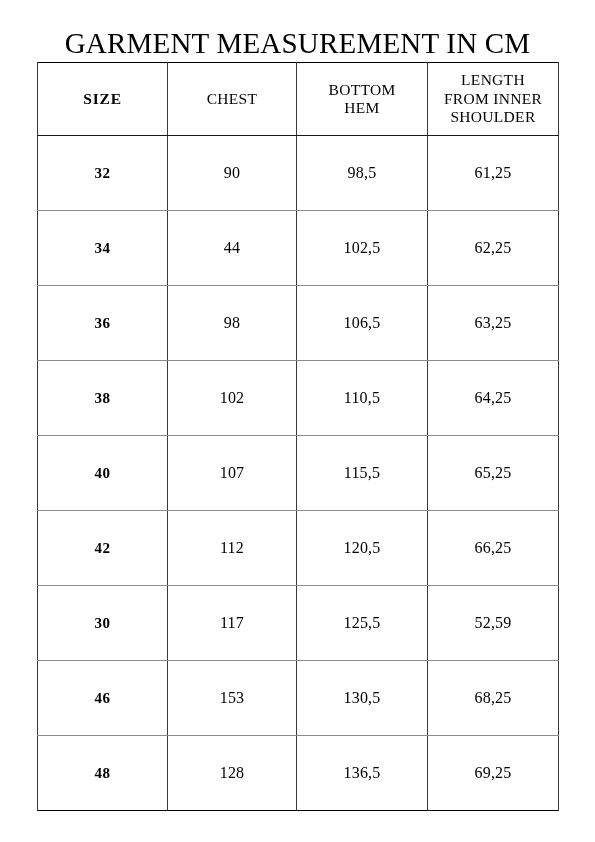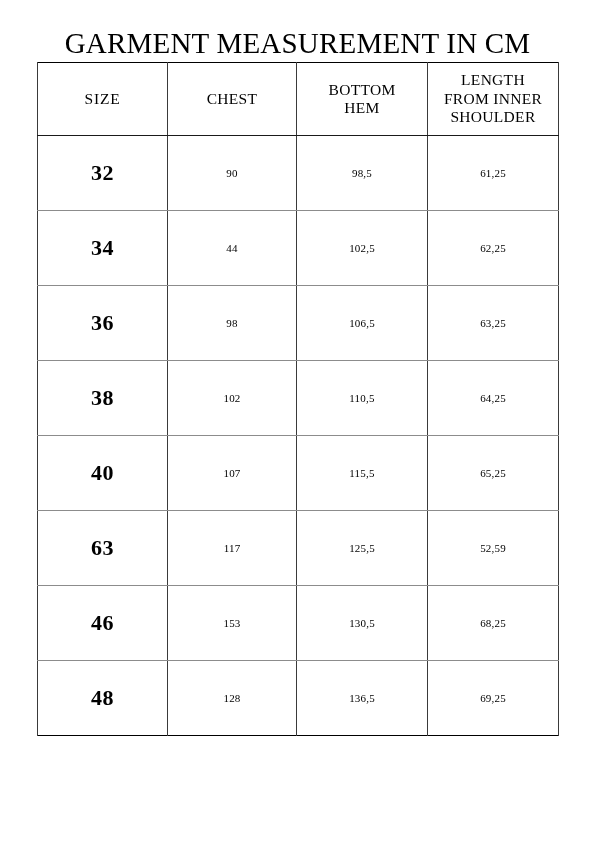--- a/index.html
+++ b/index.html
@@ -74,45 +74,45 @@
     height: 72px;
     border-top: none;
     border-bottom: 1.3px solid #1a1a1a;
     font-weight: 400;
     font-size: 15.5px;
     line-height: 18.5px;
     letter-spacing: 0.3px;
   }
 
   table.measure thead th.size-head {
-    font-weight: 400;
+    font-weight: 700;
     letter-spacing: 0.8px;
   }
 
   table.measure thead th .head-line {
     display: block;
   }
 
   table.measure tbody td {
     height: 74px;
-    font-size: 11px;
+    font-size: 16px;
     letter-spacing: 0.2px;
   }
 
   table.measure tbody tr:first-child td {
     border-top: none;
   }
 
   table.measure tbody tr:last-child td {
     border-bottom: none;
   }
 
   table.measure tbody td.size-cell {
     font-weight: 700;
-    font-size: 22px;
+    font-size: 15px;
     letter-spacing: 0.5px;
   }
 </style>
 </head>
 <body>
 
 <div class="page">
 
   <div class="doc-title">GARMENT MEASUREMENT IN CM</div>
 
@@ -166,21 +166,27 @@
           <td>110,5</td>
           <td>64,25</td>
         </tr>
         <tr>
           <td class="size-cell">40</td>
           <td>107</td>
           <td>115,5</td>
           <td>65,25</td>
         </tr>
         <tr>
-          <td class="size-cell">63</td>
+          <td class="size-cell">42</td>
+          <td>112</td>
+          <td>120,5</td>
+          <td>66,25</td>
+        </tr>
+        <tr>
+          <td class="size-cell">30</td>
           <td>117</td>
           <td>125,5</td>
           <td>52,59</td>
         </tr>
         <tr>
           <td class="size-cell">46</td>
           <td>153</td>
           <td>130,5</td>
           <td>68,25</td>
         </tr>

